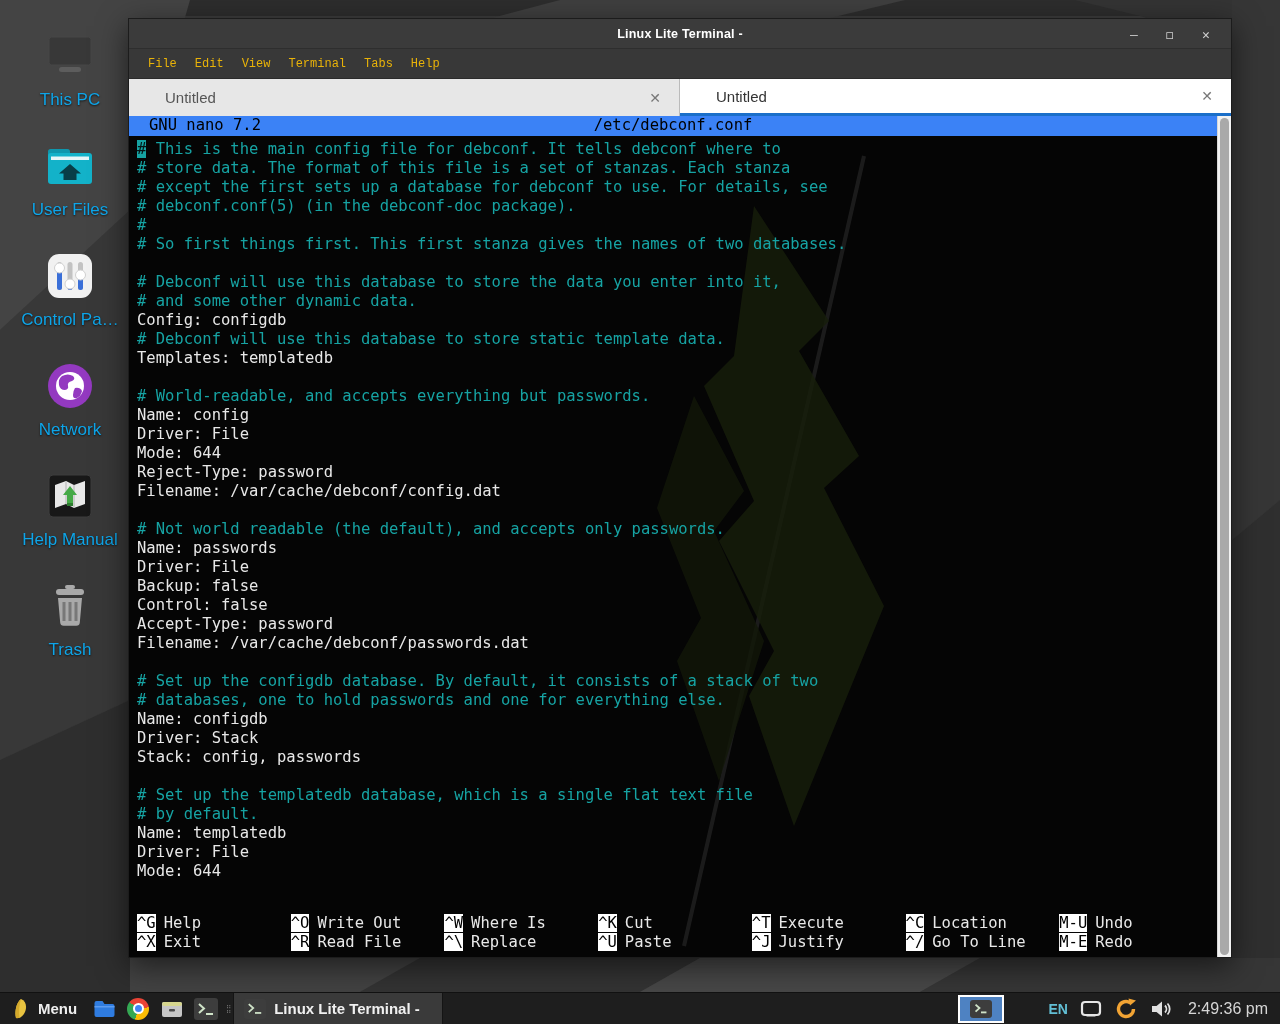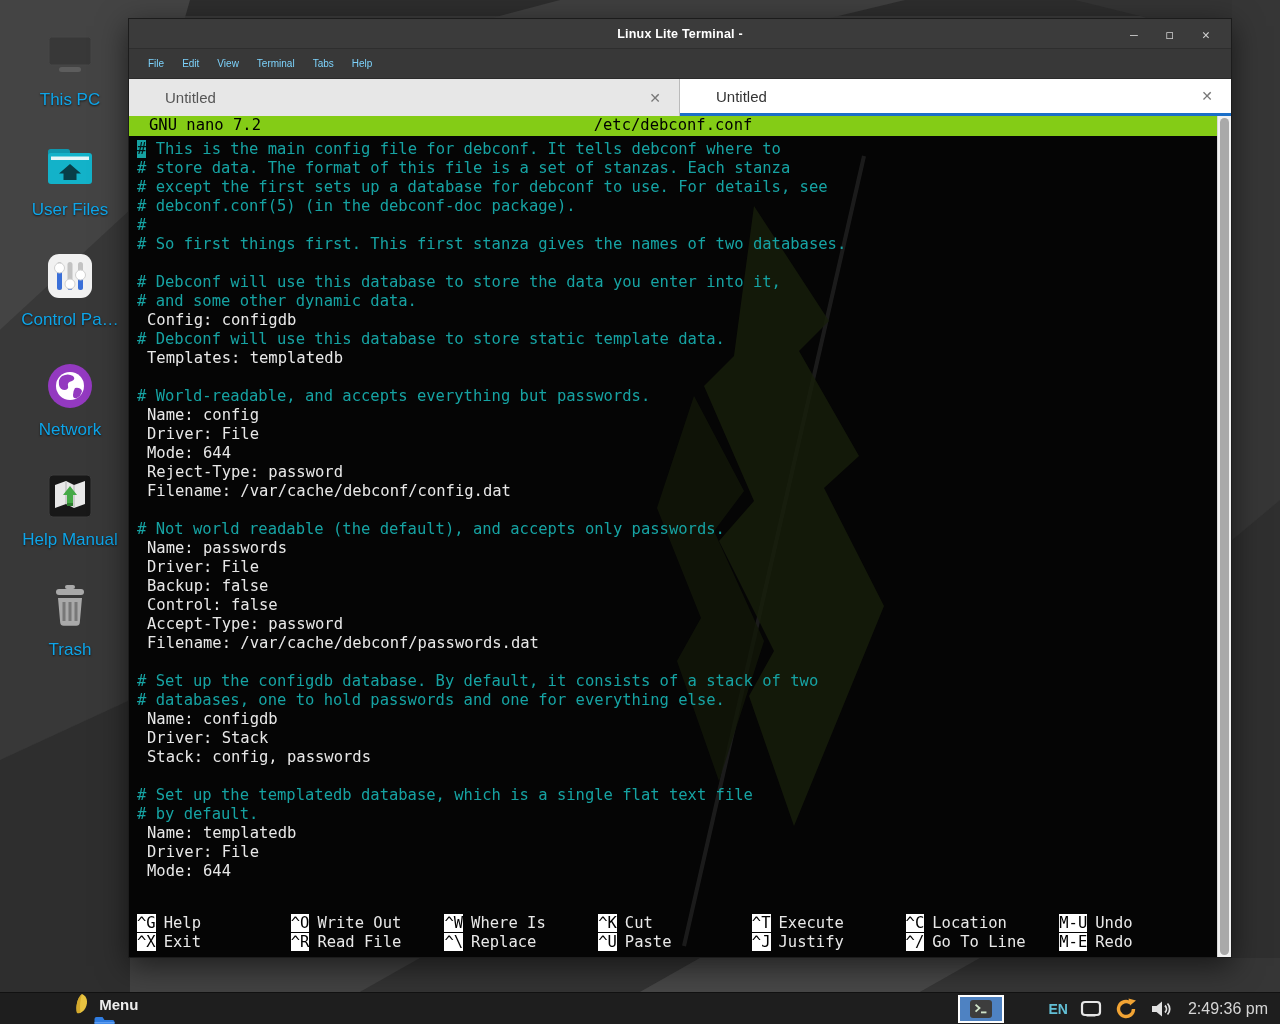--- a/index.html
+++ b/index.html
@@ -20,56 +20,56 @@
                  border:1px solid #1c1c1c; box-shadow:0 8px 28px rgba(0,0,0,.55);
                  display:flex; flex-direction:column; background:#000; }
   #title-bar { height:30px; background:#3b3b3b; position:relative; flex:0 0 30px;
                display:flex; align-items:center; justify-content:center; border-bottom:1px solid #2e2e2e; }
   #title-text { color:#fff; font-size:12.5px; font-weight:bold; letter-spacing:.2px; }
   .win-btns { position:absolute; right:14px; top:0; height:30px; display:flex; align-items:center; gap:14px; }
   .win-btn { width:22px; height:22px; display:flex; align-items:center; justify-content:center;
              color:#cfcfcf; font-size:13px; font-family:"DejaVu Sans Mono",monospace; }
   #menu-bar { height:30px; background:#383838; flex:0 0 30px; display:flex; align-items:center;
               padding-left:10px; border-bottom:1px solid #2b2b2b; }
-  .menu-item { color:#7dd3fc; font-size:10px; padding:0 9px; }
+  .menu-item { color:#eab308; font-size:12px; padding:0 9px;font-family:Liberation Mono, monospace; }
   #tab-bar { height:37px; flex:0 0 37px; display:flex; background:#cfcfcf; }
   .tab { flex:1 1 50%; display:flex; align-items:center; position:relative; padding-left:36px; }
   .tab .tab-label { font-size:15px; }
   .tab .tab-close { position:absolute; right:18px; font-size:14px; color:#777; }
   .tab.inactive { background:#e7e7e7; border-right:1px solid #bbb; }
   .tab.inactive .tab-label { color:#555; }
   .tab.active { background:#ffffff; border-bottom:3px solid #1b6fc9; }
   .tab.active .tab-label { color:#333; }
 
   
   #term-area { flex:1 1 auto; display:flex; position:relative; background:#050505; overflow:hidden; }
   #nano-pane { flex:1 1 auto; position:relative; font-family:"DejaVu Sans Mono",monospace;
                font-size:15.5px; line-height:19px; overflow:hidden; }
-  #nano-header { height:20px; background:#84cc16; color:#000; position:relative; }
+  #nano-header { height:20px; background:#3b82f6; color:#000; position:relative; }
   #nano-version { position:absolute; left:20px; top:0; }
   #nano-filename { position:absolute; left:0; right:0; text-align:center; top:0; }
   #nano-buffer { position:absolute; left:8px; right:0; top:24px; }
   .tline { height:19px; white-space:pre; }
   .tline.comment { color:#16a3a3; }
-  .tline.plain { color:#e8e8e8;margin-left:10px; }
+  .tline.plain { color:#e8e8e8; }
   .cursor { background:#16a3a3; color:#041414; }
   #nano-footer { position:absolute; left:8px; right:4px; bottom:5px; }
   .sc-row { display:grid; grid-template-columns:repeat(7,1fr); height:19px; }
   .sc-item { white-space:pre; color:#e8e8e8; }
   .sc-key { background:#ffffff; color:#000; }
   .sc-label { padding-left:8px; }
   #watermark { position:absolute; left:390px; top:20px; pointer-events:none; }
 
   #scrollbar { flex:0 0 14px; background:#f2f2f2; position:relative; border-left:1px solid #d8d8d8; }
   #scroll-thumb { position:absolute; left:2px; right:2px; top:2px; bottom:2px; background:#a9a9a9; border-radius:6px; }
 
   
   #taskbar { position:absolute; left:0; bottom:0; width:1280px; height:32px; background:#1e1e1e;
              display:flex; align-items:center; border-top:1px solid #111; }
-  .tb-left { display:flex; align-items:center; height:100%;flex-direction:column; }
+  .tb-left { display:flex; height:100%; }
   #menu-button { display:flex; align-items:center; gap:8px; padding:0 10px 0 12px; height:100%; }
   #menu-label { color:#eeeeee; font-size:15px; font-weight:600; }
   .tb-launcher { width:34px; height:100%; display:flex; align-items:center; justify-content:center; }
   .tb-sep { width:10px; height:100%; display:flex; align-items:center; justify-content:center; color:#6a6a6a;
             font-size:11px; letter-spacing:-1px; }
   #task-button { display:flex; align-items:center; gap:8px; height:100%; padding:0 22px 0 10px;
                  background:#3a3a3a; border-left:1px solid #141414; border-right:1px solid #141414; }
   #task-button-label { color:#f0f0f0; font-size:15px; font-weight:600; white-space:nowrap; }
   .tb-spacer { flex:1 1 auto; }
   #pager { width:46px; height:28px; background:#4e82c2; border:2px solid #ffffff; margin-right:44px;

